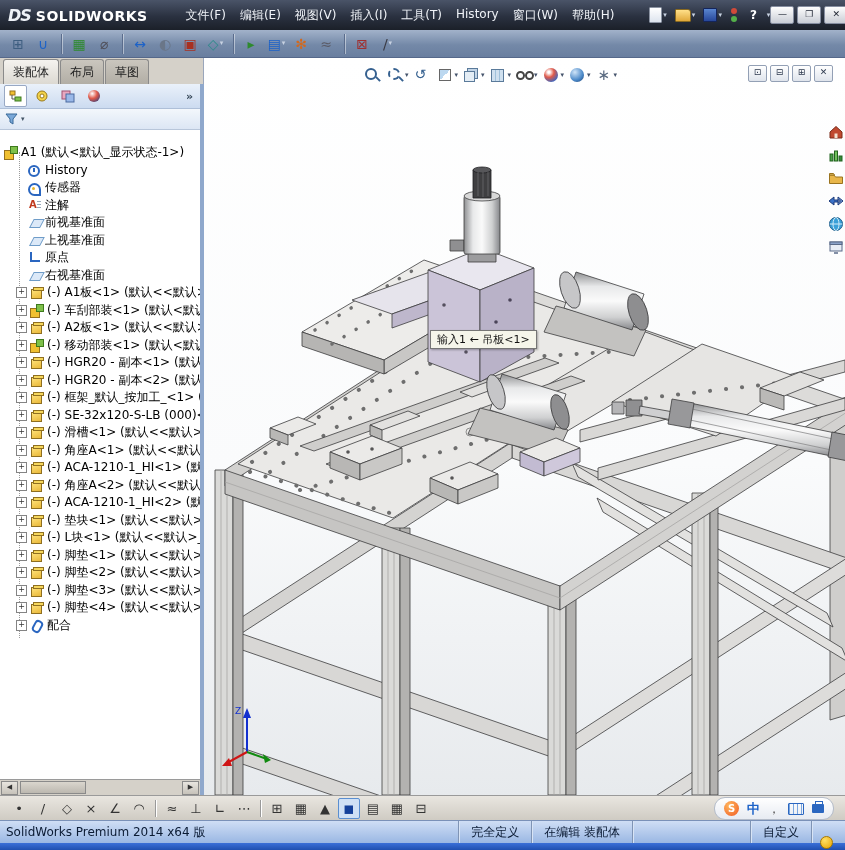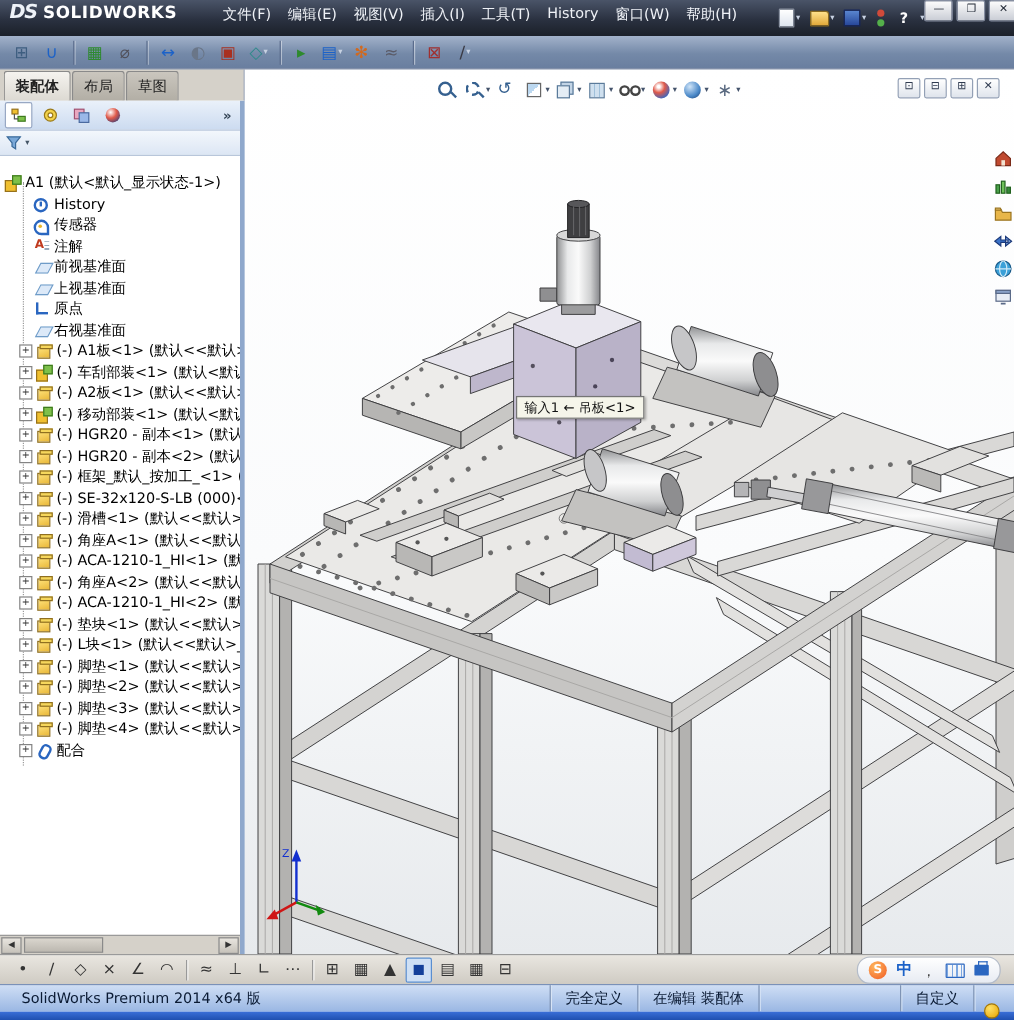--- a/index.html
+++ b/index.html
@@ -1,20 +1,20 @@
 <!DOCTYPE html>
 <html><head>
 <meta charset="utf-8">
 <style>
   html,body{margin:0;padding:0;background:#222;}
   .app{position:relative;width:845px;height:850px;overflow:hidden;background:#fff;
        font-family:"DejaVu Sans","Liberation Sans",sans-serif;font-size:12px;-webkit-font-smoothing:antialiased;}
   
   .titlebar{position:absolute;left:0;top:0;width:845px;height:30px;
-    background:linear-gradient(#4a5468,#2a3140 55%,#1b2029);display:flex;color:#fff;}
+    background:linear-gradient(#4a5468,#2a3140 55%,#1b2029);display:flex;align-items:center;color:#fff;}
   .logo{display:flex;align-items:baseline;margin-left:8px;flex:none}
   .logo-ds{font-weight:bold;font-style:italic;font-size:16px;color:#eef2f8;letter-spacing:-1px}
   .logo-sw{font-weight:bold;font-size:14px;margin-left:5px;letter-spacing:.5px;color:#fff}
   .menubar{display:flex;margin-left:31px}
   .menu-item{padding:4px 7px;font-size:12px;color:#eff2f7;cursor:default;white-space:nowrap}
   .quick-icons{display:flex;align-items:center;margin-left:26px;gap:4px}
   .qi{display:flex;align-items:center;gap:1px;padding:1px 2px;border-radius:2px}
   .caret{font-size:7px;color:#c8d2e2;line-height:1}
   .i-doc{width:11px;height:14px;background:linear-gradient(#fff,#dde4ee);border:1px solid #8b93a2;border-radius:1px}
   .i-folder{width:14px;height:11px;background:linear-gradient(#ffe08a,#e0a83a);border:1px solid #8a6a20;border-radius:1px 3px 1px 1px}
@@ -32,21 +32,21 @@
     display:flex;align-items:center;padding-left:6px;box-sizing:border-box}
   .ticon{width:23px;height:23px;display:flex;align-items:center;justify-content:center;
     font-size:14px;border-radius:2px;margin:0 1px;gap:1px}
   .ticon .g{line-height:1}
   .tsep{width:1px;height:20px;background:#5a6c8c;box-shadow:1px 0 0 rgba(255,255,255,.45);margin:0 5px;flex:none}
   
   .tabrow{position:absolute;left:0;top:58px;width:204px;height:26px;background:#d5d1c9;
     display:flex;align-items:flex-end;padding-left:3px;box-sizing:border-box;border-right:1px solid #9aa6bb}
   .tab{font-size:12px;padding:4px 9px 3px;border:1px solid #8a8a8a;border-bottom:none;margin-right:1px;
     border-radius:3px 3px 0 0;background:linear-gradient(#cac6be,#b2aea5);color:#222;white-space:nowrap}
-  .tab.active{background:linear-gradient(#f5f3ef,#dcd9d2);font-weight:bold}
+  .tab.active{background:linear-gradient(#f5f3ef,#dcd9d2);font-weight:normal}
   
   .panel{position:absolute;left:0;top:84px;width:204px;height:711px;background:#fff;
     border-right:4px solid #8fa8cc;box-sizing:border-box;display:flex;flex-direction:column}
   .panel-tabs{height:24px;flex:none;background:linear-gradient(#eaf1fa,#ccdbf0);display:flex;align-items:center;
     gap:3px;padding-left:4px;border-bottom:1px solid #aebfd8}
   .ptab{width:21px;height:20px;display:flex;align-items:center;justify-content:center;border:1px solid transparent}
   .ptab.active{background:#fff;border-color:#98a8c4;border-radius:2px}
   .panel-expand{margin-left:auto;padding-right:7px;font-size:11px;color:#345;font-weight:bold}
   .filter-row{height:20px;flex:none;background:linear-gradient(#f3f7fc,#dce6f4);display:flex;align-items:center;
     gap:3px;padding-left:5px;border-bottom:1px solid #b8c6da;color:#456}
@@ -130,21 +130,21 @@
   .ime-ch{color:#1c62c8;font-weight:bold;font-size:13px;line-height:1}
   .ime-punct{color:#444;font-size:12px;line-height:1}
   .ime-kbd{width:14px;height:10px;border:1px solid #2a66c0;border-radius:1px;
      background:repeating-linear-gradient(90deg,#7aa6e0 0 1px,transparent 1px 4px)}
   .ime-tool{width:12px;height:9px;background:#2a66c0;border-radius:1px;position:relative}
   .ime-tool::before{content:"";position:absolute;left:3px;top:-3px;width:6px;height:3px;border:1px solid #2a66c0;border-bottom:none}
   
   .statusbar{position:absolute;left:0;top:820px;width:845px;height:23px;
      background:linear-gradient(#cfdef5,#9ab7e3);border-top:1px solid #7a91b8;box-sizing:border-box;
      display:flex;align-items:center;font-size:12px;color:#0a1a33}
-  .sb-left{padding-left:18px;flex:1;white-space:nowrap}
+  .sb-left{padding-left:6px;flex:1;white-space:nowrap}
   .sb-seg{height:100%;display:flex;align-items:center;border-left:1px solid #7f94b5;box-shadow:inset 1px 0 0 #d8e4f5;
      padding:0 12px;white-space:nowrap;box-sizing:border-box}
   .sb-seg.empty1{width:118px}.sb-seg.empty2{width:34px}
   .taskstrip{position:absolute;left:0;top:843px;width:845px;height:7px;background:linear-gradient(#3a6fd8,#2050b0)}
   .tray-icon{position:absolute;left:820px;top:836px;width:11px;height:11px;border-radius:50%;z-index:7;
      background:radial-gradient(circle at 35% 30%,#ffe066,#e8a400);border:1px solid #a87800}
 </style>
 </head>
 <body>
 

